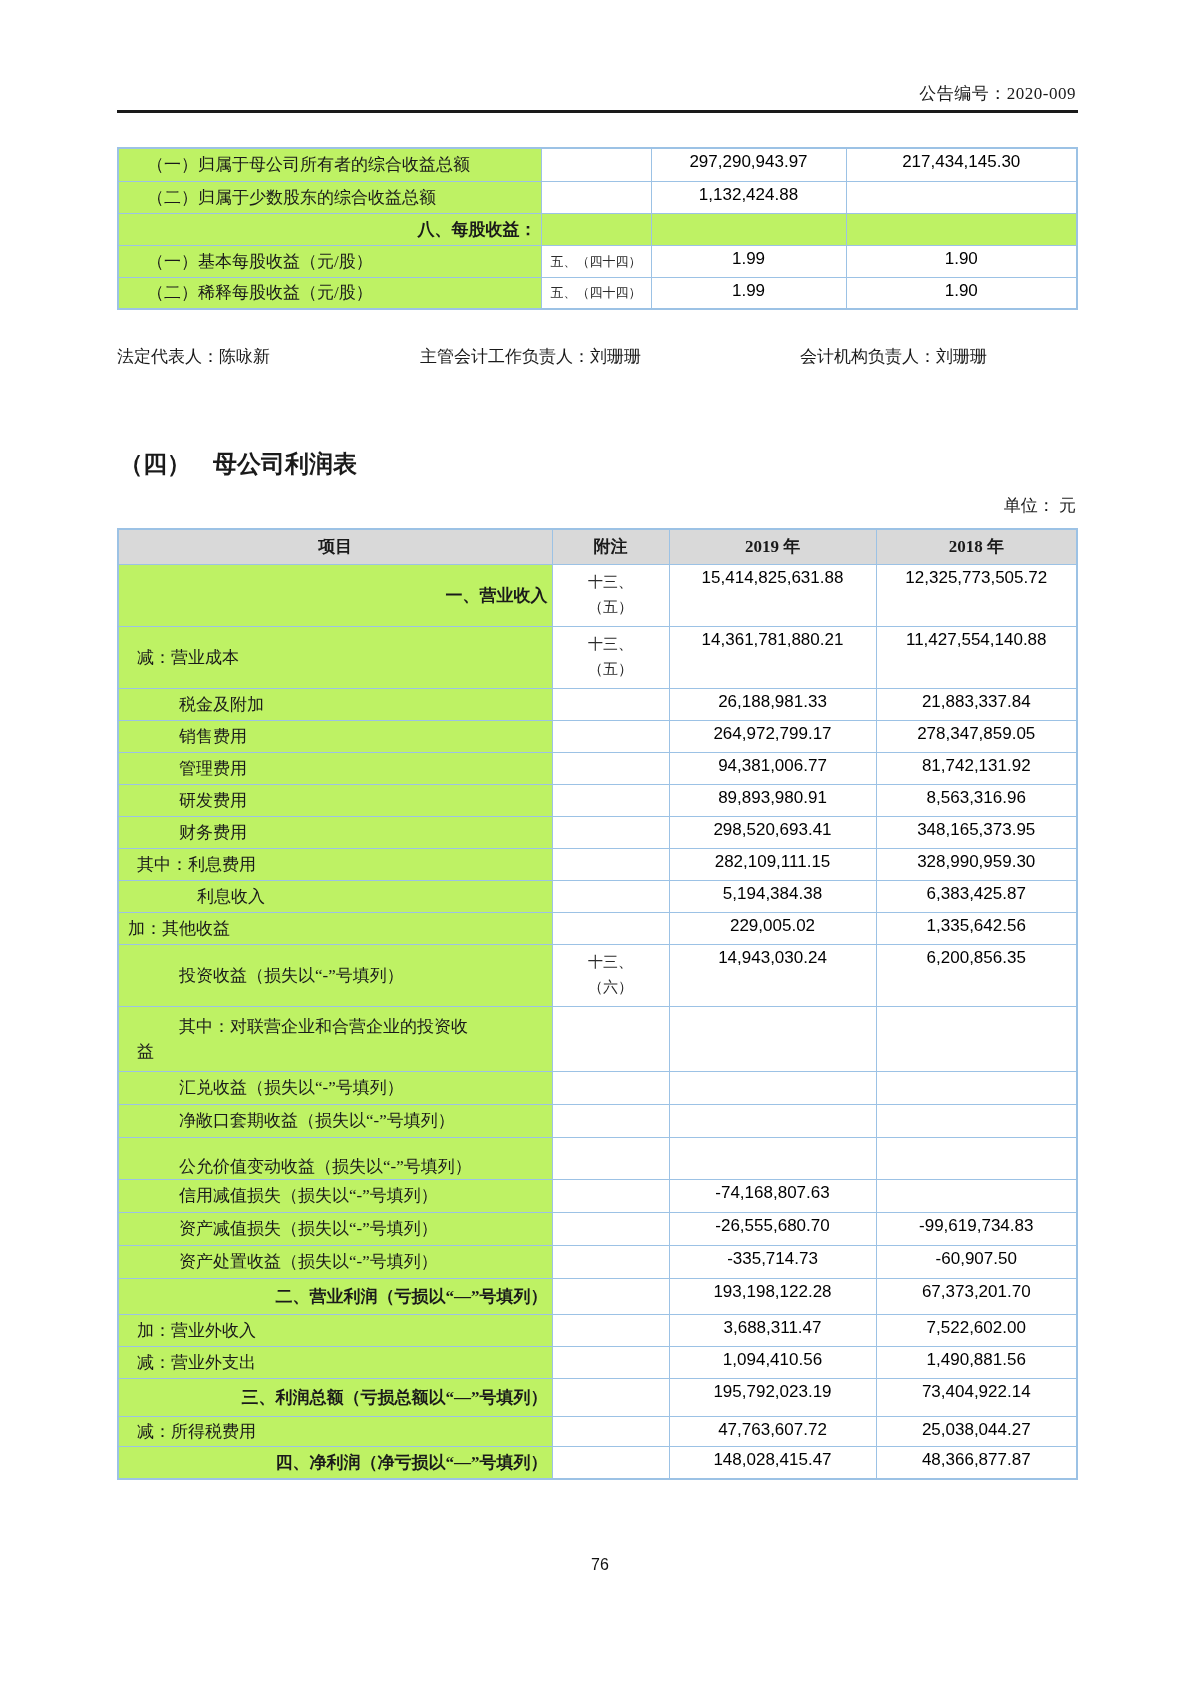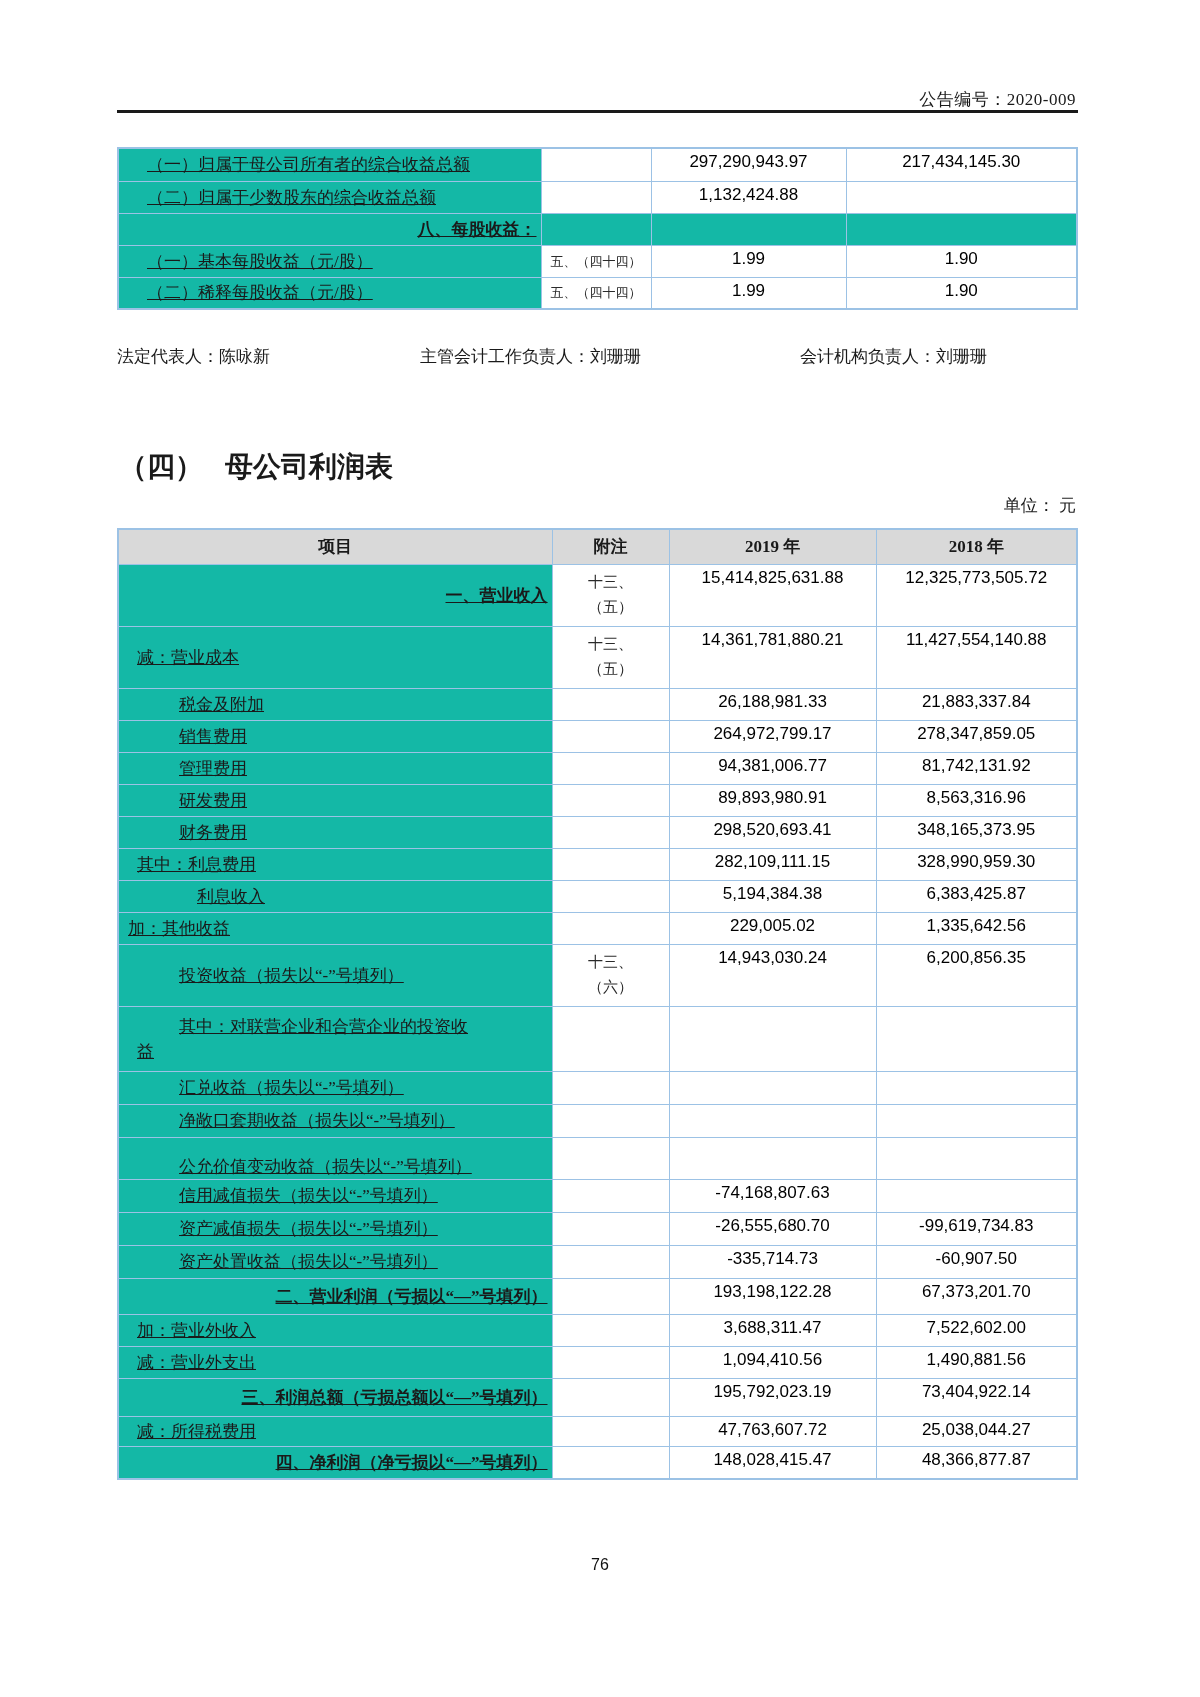--- a/index.html
+++ b/index.html
@@ -5,21 +5,21 @@
   html,body{margin:0;padding:0;background:#ffffff;}
   .page{
     position:relative;
     width:1200px;height:1697px;
     background:#ffffff;
     font-family:"Liberation Serif","DejaVu Serif",serif;
     color:#1a1a1a;
     overflow:hidden;
   }
   .doc-number{
-    position:absolute;top:88px;right:124px;
+    position:absolute;top:82px;right:124px;
     font-size:17px;letter-spacing:0.5px;
   }
   .header-rule{
     position:absolute;left:117px;top:110px;
     width:961px;height:2.5px;background:#1a1a1a;
   }
   .tbl{
     position:absolute;left:117px;
     width:959px;
     border-collapse:collapse;table-layout:fixed;
@@ -32,40 +32,40 @@
   .tbl td,.tbl th{
     border:1px solid #9CC2E5;
     padding:0;overflow:hidden;
   }
   .tbl th{
     background:#D9D9D9;
     font-size:17px;font-weight:bold;
     text-align:center;vertical-align:middle;
     font-family:"Liberation Serif","DejaVu Serif",serif;
   }
-  .shade{background:#14b8a6;text-decoration:underline;}
+  .shade{background:#bef264;}
   .item-cell{vertical-align:middle;font-size:17px;}
   .item-cell .line{line-height:25px;padding-right:4px;}
   .bold{font-weight:bold;text-align:right;}
   .note-cell{vertical-align:middle;text-align:center;font-size:15px;color:#2a2a2a;}
   .note-cell .nline{line-height:25px;}
   .top-table .note-cell{font-size:13px;}
   .value-cell{
     vertical-align:top;text-align:center;
     padding:4px 13px 2px 4px;
     font-size:17px;line-height:25px;
     font-family:"Liberation Sans","DejaVu Sans",sans-serif;
     color:#000;
   }
   .signatories{position:absolute;left:117px;top:345px;width:959px;height:24px;font-size:17px;}
   .signatories .sg{position:absolute;top:0;white-space:nowrap;}
   .sg-1{left:0;}
   .sg-2{left:303px;}
   .sg-3{left:683px;}
-  .section-title{position:absolute;left:119px;top:448px;font-size:28px;font-weight:bold;}
+  .section-title{position:absolute;left:119px;top:448px;font-size:24px;font-weight:bold;}
   .section-title .title-text{margin-left:22px;}
   .unit-label{position:absolute;right:124px;top:494px;font-size:17px;}
   .page-number{
     position:absolute;left:0;top:1556px;width:100%;
     text-align:center;font-size:16px;
     font-family:"Liberation Sans","DejaVu Sans",sans-serif;color:#111;
   }
 </style>
 </head>
 <body>

